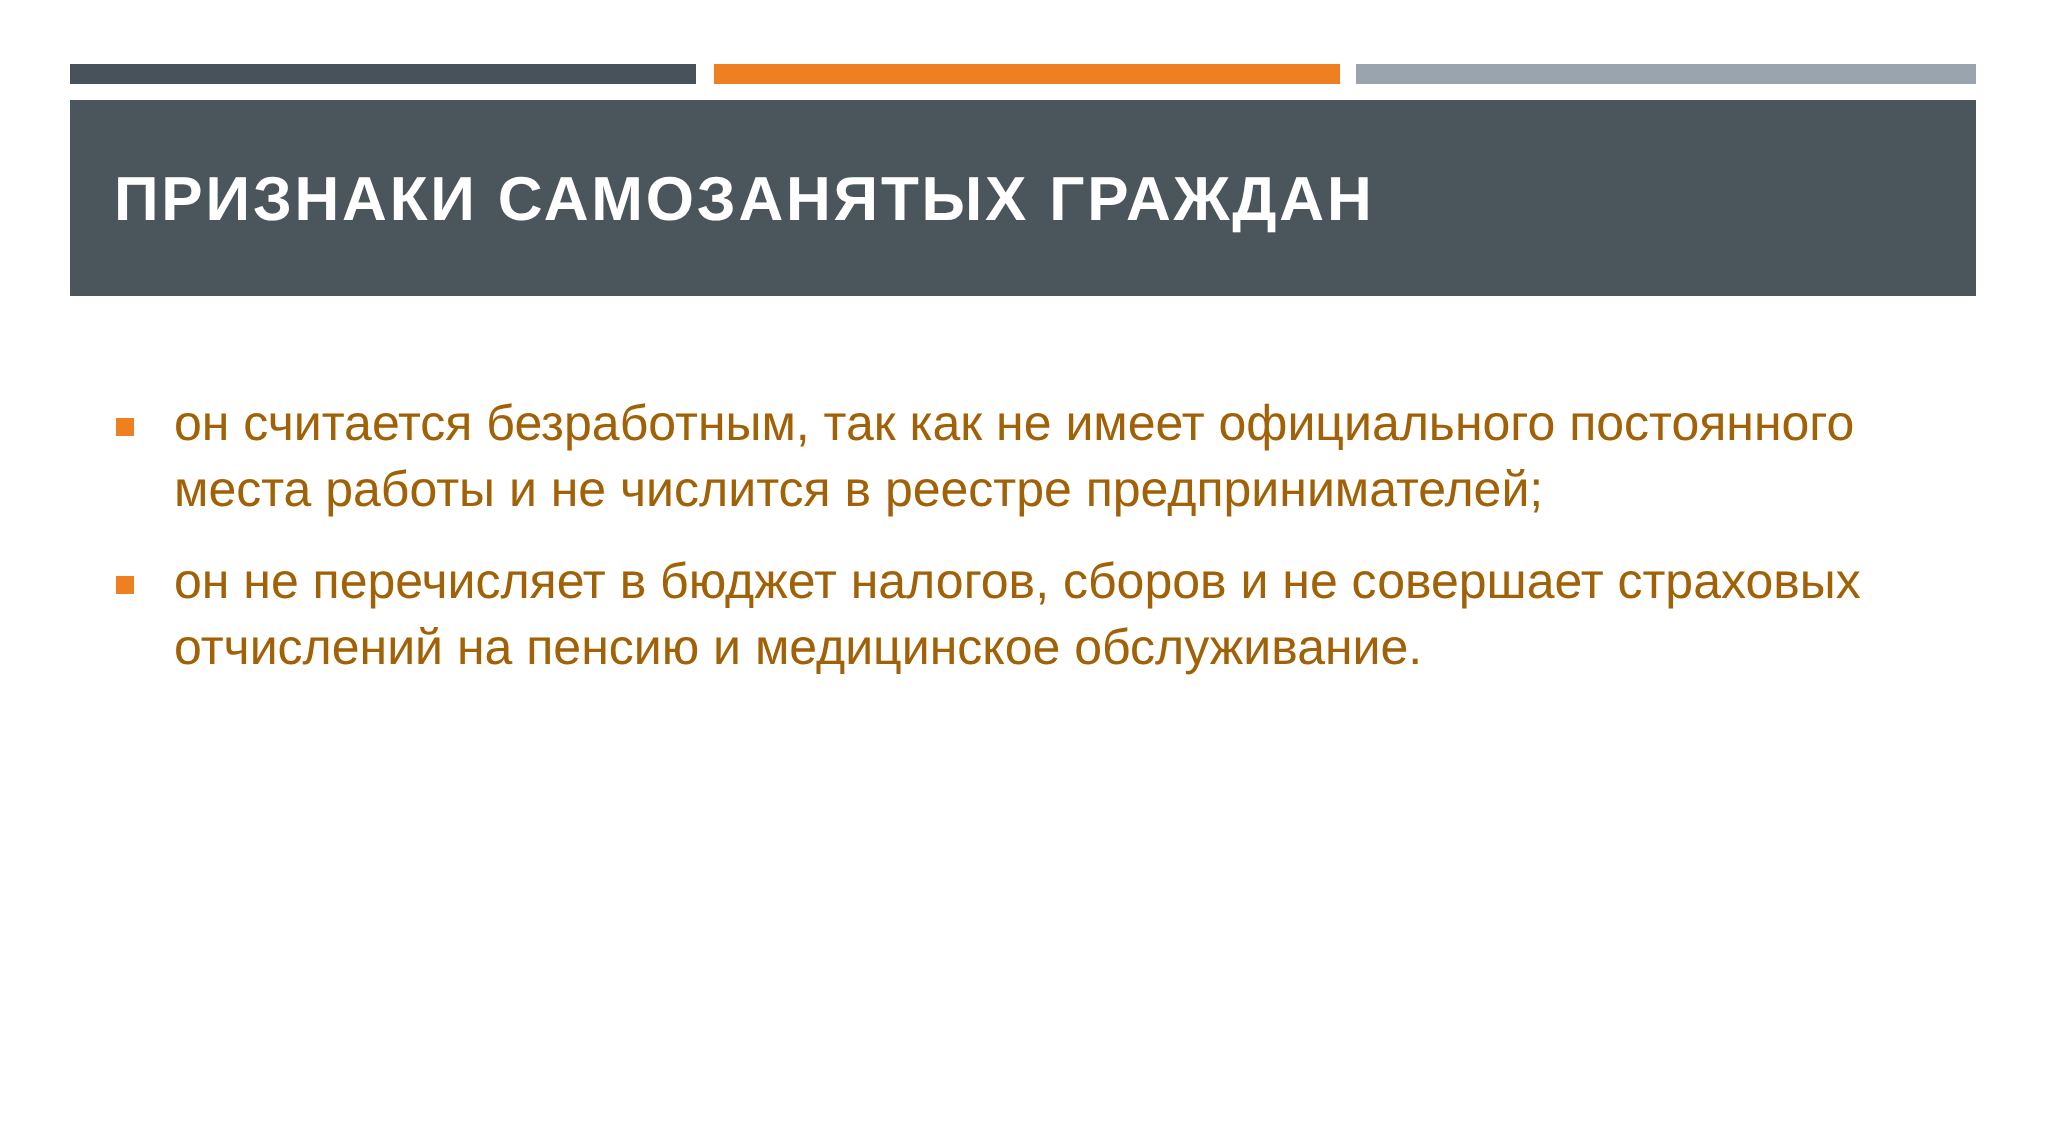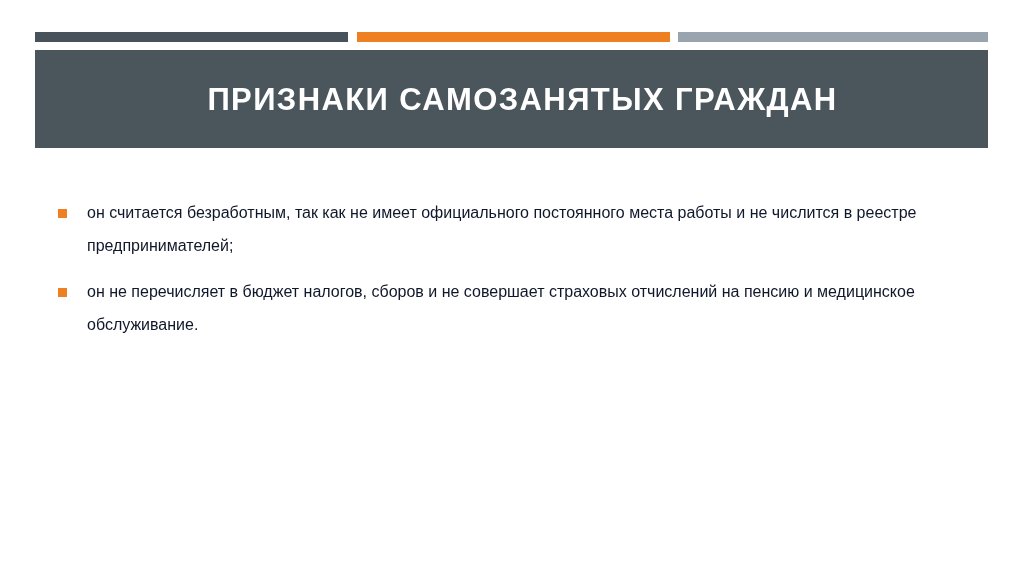--- a/index.html
+++ b/index.html
@@ -43,21 +43,20 @@
   
   .title-band {
     position: absolute;
     left: 35px;
     top: 50px;
     width: 953px;
     height: 98px;
     background: #4b565c;
     display: flex;
     align-items: center;
-    justify-content: center;
   }
   .title-text {
     color: #ffffff;
     font-size: 31px;
     font-weight: bold;
     letter-spacing: 1.4px;
     padding-left: 22px;
     white-space: nowrap;
     line-height: 1;
     font-family: "Liberation Sans", sans-serif;
@@ -79,22 +78,22 @@
     flex: 0 0 auto;
     width: 9px;
     height: 9px;
     background: #ef8022;
     margin-top: 13px;
     margin-right: 20px;
     margin-left: 18px;
   }
   .bullet-text {
     flex: 1 1 auto;
-    color: #0f172a;
-    font-size: 16px;
+    color: #a16207;
+    font-size: 25px;
     line-height: 33px;
     font-family: "Liberation Sans", sans-serif;
     max-width: 900px;
   }
 </style>
 </head>
 <body>
 
 <div class="slide">
 

